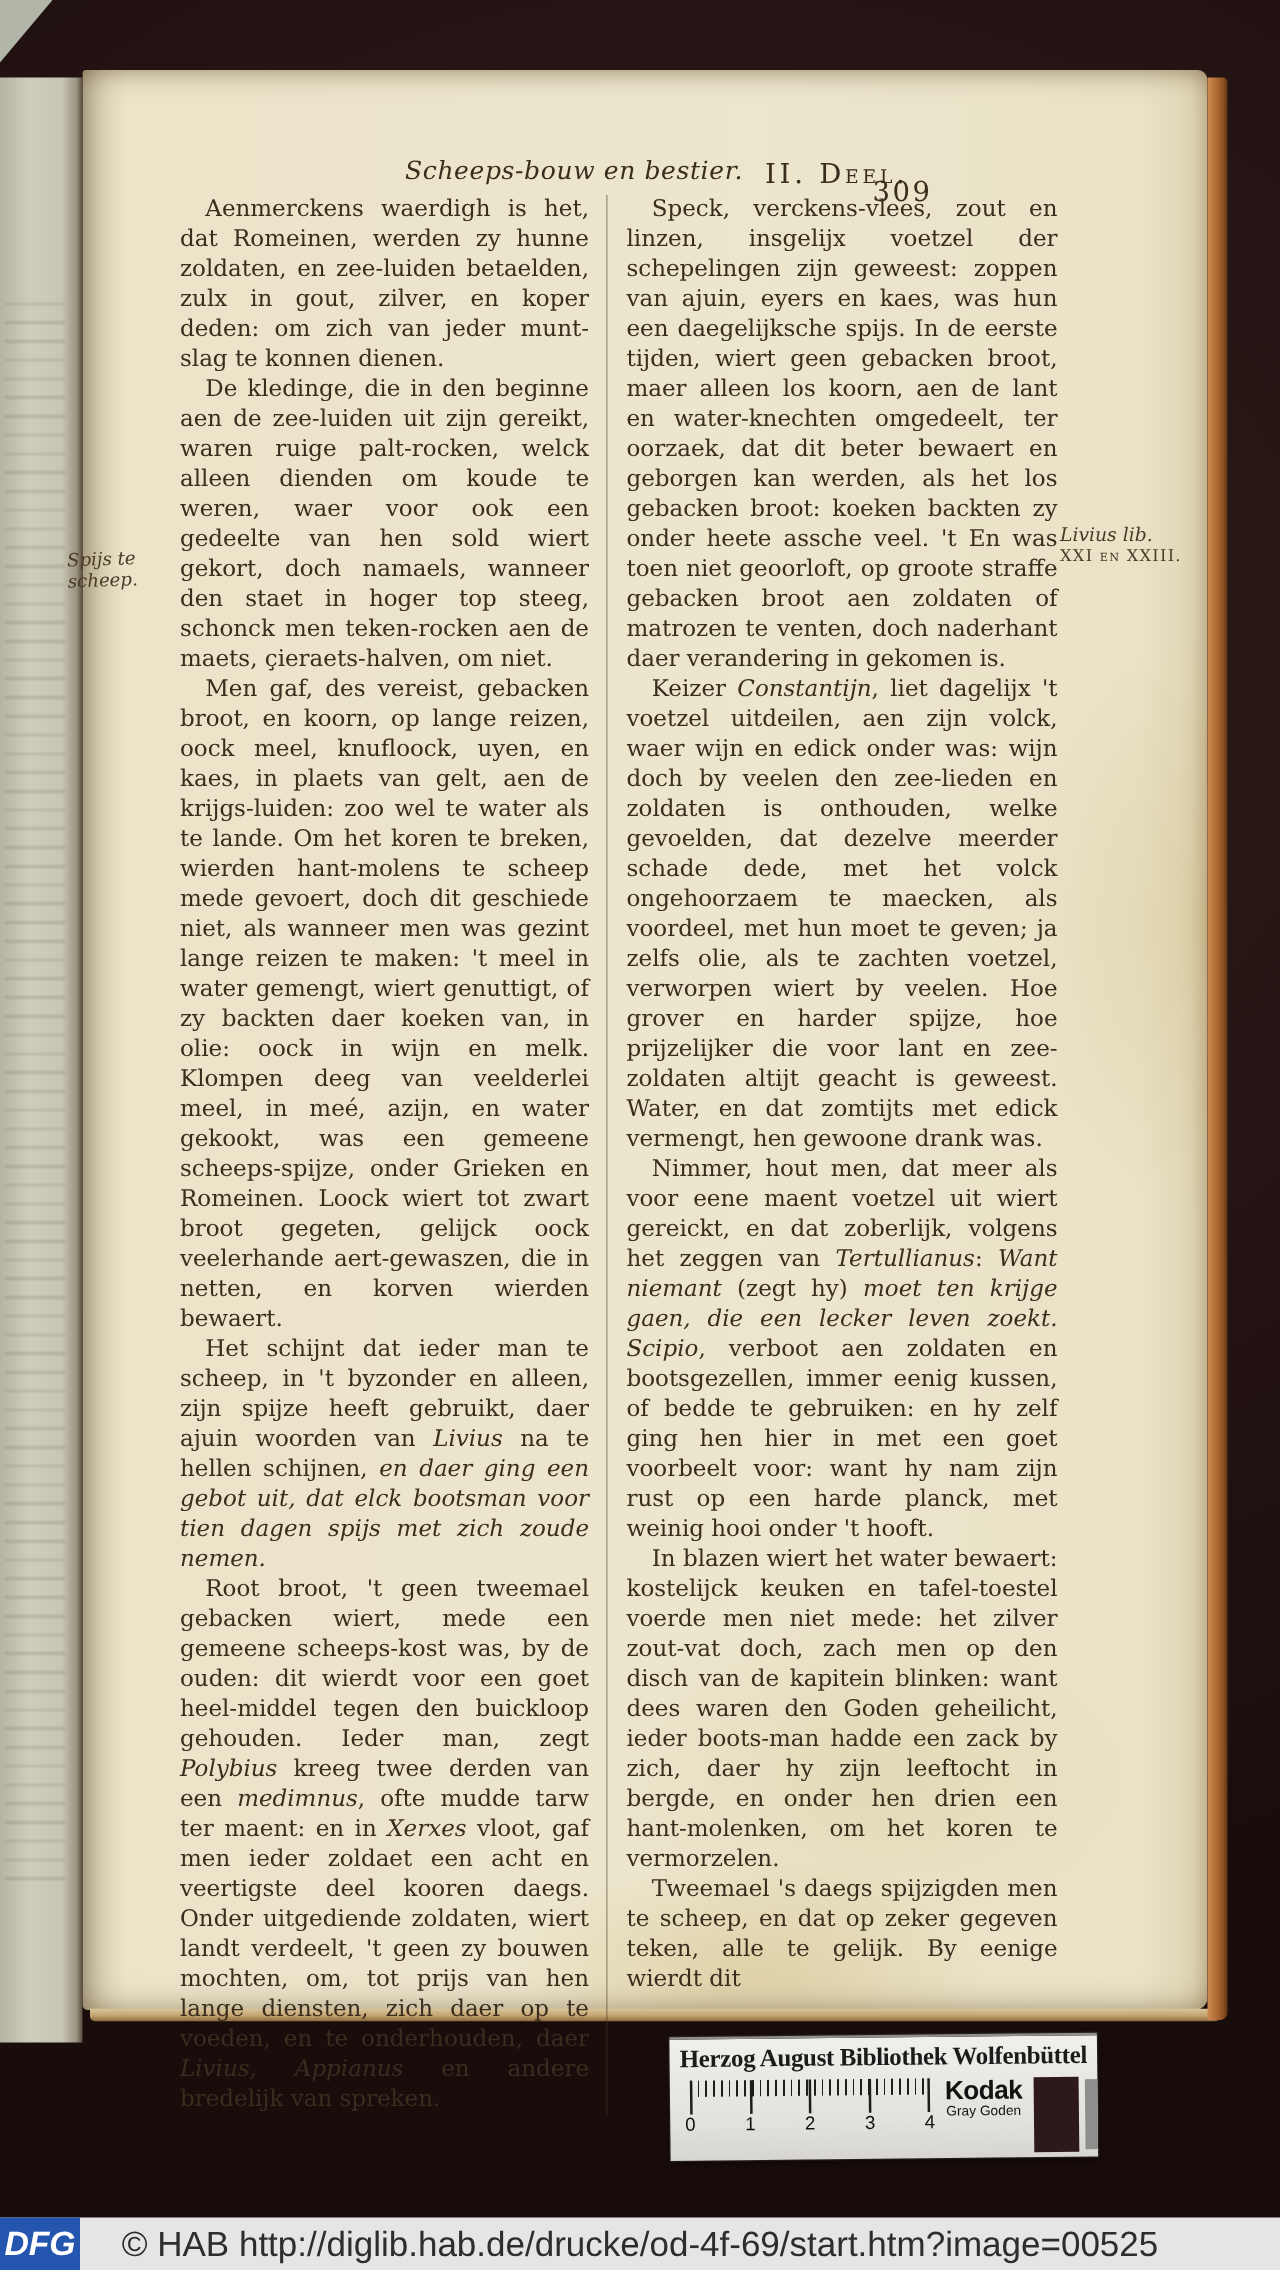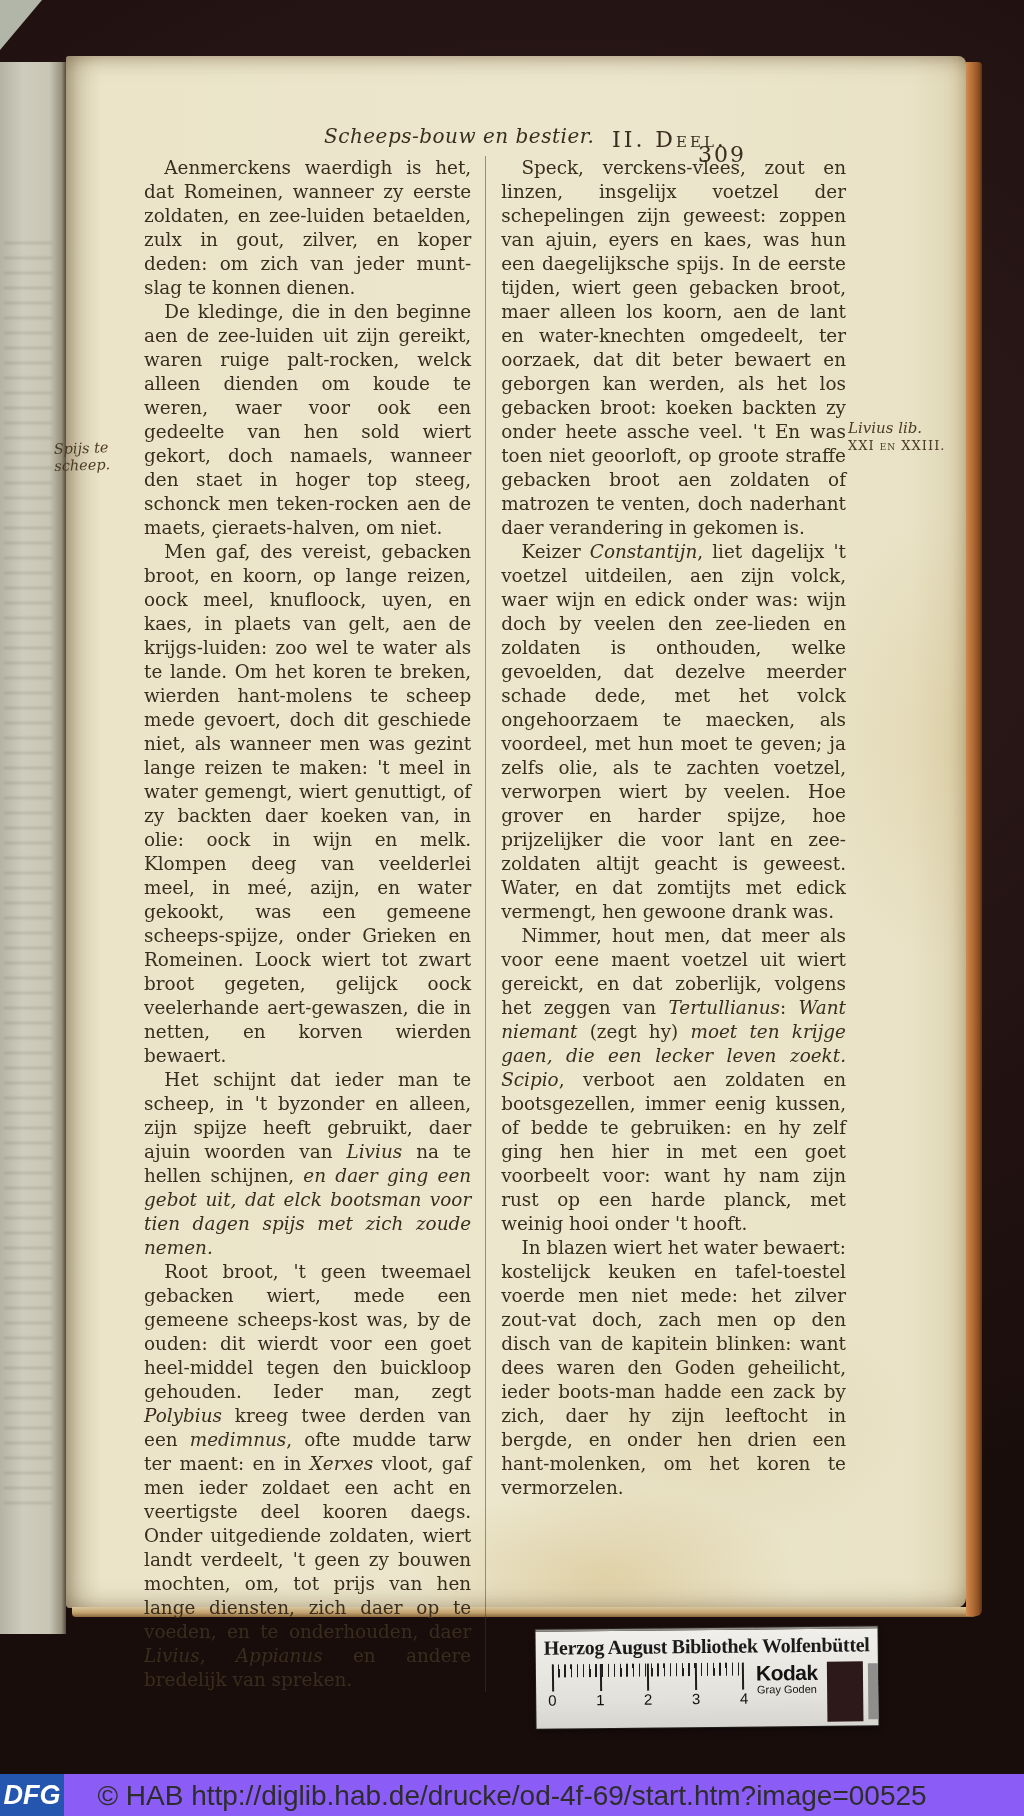--- a/index.html
+++ b/index.html
@@ -138,21 +138,21 @@
   .brand{margin-left:8px; text-align:center; font-family:"Liberation Sans", sans-serif; color:#121212;}
   .brand-name{font-weight:bold; font-size:21px; letter-spacing:-.5px; line-height:22px;}
   .brand-sub{font-size:11px; line-height:11px;}
   .patches{display:flex; align-items:flex-start; margin-left:9px; margin-top:0;}
   .patch-dark{width:36px; height:60px; background:#2d181a;}
   .patch-gray{width:30px; height:56px; background:#8f8e8c; margin-left:5px; margin-top:2px;}
 
   
   .footer{
     position:absolute; left:0; bottom:0; width:1024px; height:42px;
-    background:#8b5cf6;
+    background:#e5e5e5;
   }
   .dfg-logo{
     position:absolute; left:0; top:0; width:64px; height:42px;
     background:#2456b0; color:#ffffff;
     font-family:"Liberation Sans", sans-serif; font-style:italic; font-weight:bold;
     font-size:27px; display:flex; align-items:center; justify-content:center;
   }
   .footer-text{
     position:absolute; left:0; right:0; top:6px; text-align:center;
     font-family:"Liberation Sans", sans-serif; font-size:28px; color:#2d2d2d;
@@ -171,31 +171,32 @@
   <span class="page-number">309</span>
 
   <div class="note-left">Spijs te scheep.</div>
   <div class="note-right">
     <span class="l1">Livius lib.</span>
     <span class="l2">XXI en XXIII.</span>
   </div>
 
   <div class="columns">
     <div class="col col-left">
-        <p><span>Aenmerckens waerdigh is het, dat Romeinen, wanneer zy eerste zoldaten, en zee-luiden betaelden, zulx in gout, zilver, en koper deden: om zich van jeder munt-slag te konnen dienen.</span></p>
+        <p><span>Aenmerckens waerdigh is het, dat Romeinen, werden zy hunne zoldaten, en zee-luiden betaelden, zulx in gout, zilver, en koper deden: om zich van jeder munt-slag te konnen dienen.</span></p>
         <p><span>De kledinge, die in den beginne aen de zee-luiden uit zijn gereikt, waren ruige palt-rocken, welck alleen dienden om koude te weren, waer voor ook een gedeelte van hen sold wiert gekort, doch namaels, wanneer den staet in hoger top steeg, schonck men teken-rocken aen de maets, çieraets-halven, om niet.</span></p>
         <p><span>Men gaf, des vereist, gebacken broot, en koorn, op lange reizen, oock meel, knufloock, uyen, en kaes, in plaets van gelt, aen de krijgs-luiden: zoo wel te water als te lande. Om het koren te breken, wierden hant-molens te scheep mede gevoert, doch dit geschiede niet, als wanneer men was gezint lange reizen te maken: 't meel in water gemengt, wiert genuttigt, of zy backten daer koeken van, in olie: oock in wijn en melk. Klompen deeg van veelderlei meel, in meé, azijn, en water gekookt, was een gemeene scheeps-spijze, onder Grieken en Romeinen. Loock wiert tot zwart broot gegeten, gelijck oock veelerhande aert-gewaszen, die in netten, en korven wierden bewaert.</span></p>
         <p><span>Het schijnt dat ieder man te scheep, in 't byzonder en alleen, zijn spijze heeft gebruikt, daer ajuin woorden van </span><i>Livius</i><span> na te hellen schijnen, </span><i>en daer ging een gebot uit, dat elck bootsman voor tien dagen spijs met zich zoude nemen.</i></p>
         <p><span>Root broot, 't geen tweemael gebacken wiert, mede een gemeene scheeps-kost was, by de ouden: dit wierdt voor een goet heel-middel tegen den buickloop gehouden. Ieder man, zegt </span><i>Polybius</i><span> kreeg twee derden van een </span><i>medimnus</i><span>, ofte mudde tarw ter maent: en in </span><i>Xerxes</i><span> vloot, gaf men ieder zoldaet een acht en veertigste deel kooren daegs. Onder uitgediende zoldaten, wiert landt verdeelt, 't geen zy bouwen mochten, om, tot prijs van hen lange diensten, zich daer op te voeden, en te onderhouden, daer </span><i>Livius</i><span>, </span><i>Appianus</i><span> en andere bredelijk van spreken.</span></p>
       </div>
     <div class="col col-right">
     <p><span>Speck, verckens-vlees, zout en linzen, insgelijx voetzel der schepelingen zijn geweest: zoppen van ajuin, eyers en kaes, was hun een daegelijksche spijs. In de eerste tijden, wiert geen gebacken broot, maer alleen los koorn, aen de lant en water-knechten omgedeelt, ter oorzaek, dat dit beter bewaert en geborgen kan werden, als het los gebacken broot: koeken backten zy onder heete assche veel. 't En was toen niet geoorloft, op groote straffe gebacken broot aen zoldaten of matrozen te venten, doch naderhant daer verandering in gekomen is.</span></p>
         <p><span>Keizer </span><i>Constantijn</i><span>, liet dagelijx 't voetzel uitdeilen, aen zijn volck, waer wijn en edick onder was: wijn doch by veelen den zee-lieden en zoldaten is onthouden, welke gevoelden, dat dezelve meerder schade dede, met het volck ongehoorzaem te maecken, als voordeel, met hun moet te geven; ja zelfs olie, als te zachten voetzel, verworpen wiert by veelen. Hoe grover en harder spijze, hoe prijzelijker die voor lant en zee-zoldaten altijt geacht is geweest. Water, en dat zomtijts met edick vermengt, hen gewoone drank was.</span></p>
         <p><span>Nimmer, hout men, dat meer als voor eene maent voetzel uit wiert gereickt, en dat zoberlijk, volgens het zeggen van </span><i>Tertullianus</i><span>: </span><i>Want niemant</i><span> (zegt hy) </span><i>moet ten krijge gaen, die een lecker leven zoekt.</i><span> </span><i>Scipio</i><span>, verboot aen zoldaten en bootsgezellen, immer eenig kussen, of bedde te gebruiken: en hy zelf ging hen hier in met een goet voorbeelt voor: want hy nam zijn rust op een harde planck, met weinig hooi onder 't hooft.</span></p>
         <p><span>In blazen wiert het water bewaert: kostelijck keuken en tafel-toestel voerde men niet mede: het zilver zout-vat doch, zach men op den disch van de kapitein blinken: want dees waren den Goden geheilicht, ieder boots-man hadde een zack by zich, daer hy zijn leeftocht in bergde, en onder hen drien een hant-molenken, om het koren te vermorzelen.</span></p>
+        <p><span>Tweemael 's daegs spijzigden men te scheep, en dat op zeker gegeven teken, alle te gelijk. By eenige wierdt dit</span></p>
       </div>
   </div>
 </div>
 
 <div class="kodak-card">
   <div class="card-title">Herzog August Bibliothek Wolfenbüttel</div>
   <div class="card-row">
     <div class="ruler">
       <div class="minor-ticks"></div>
       <div class="ruler-numbers">

